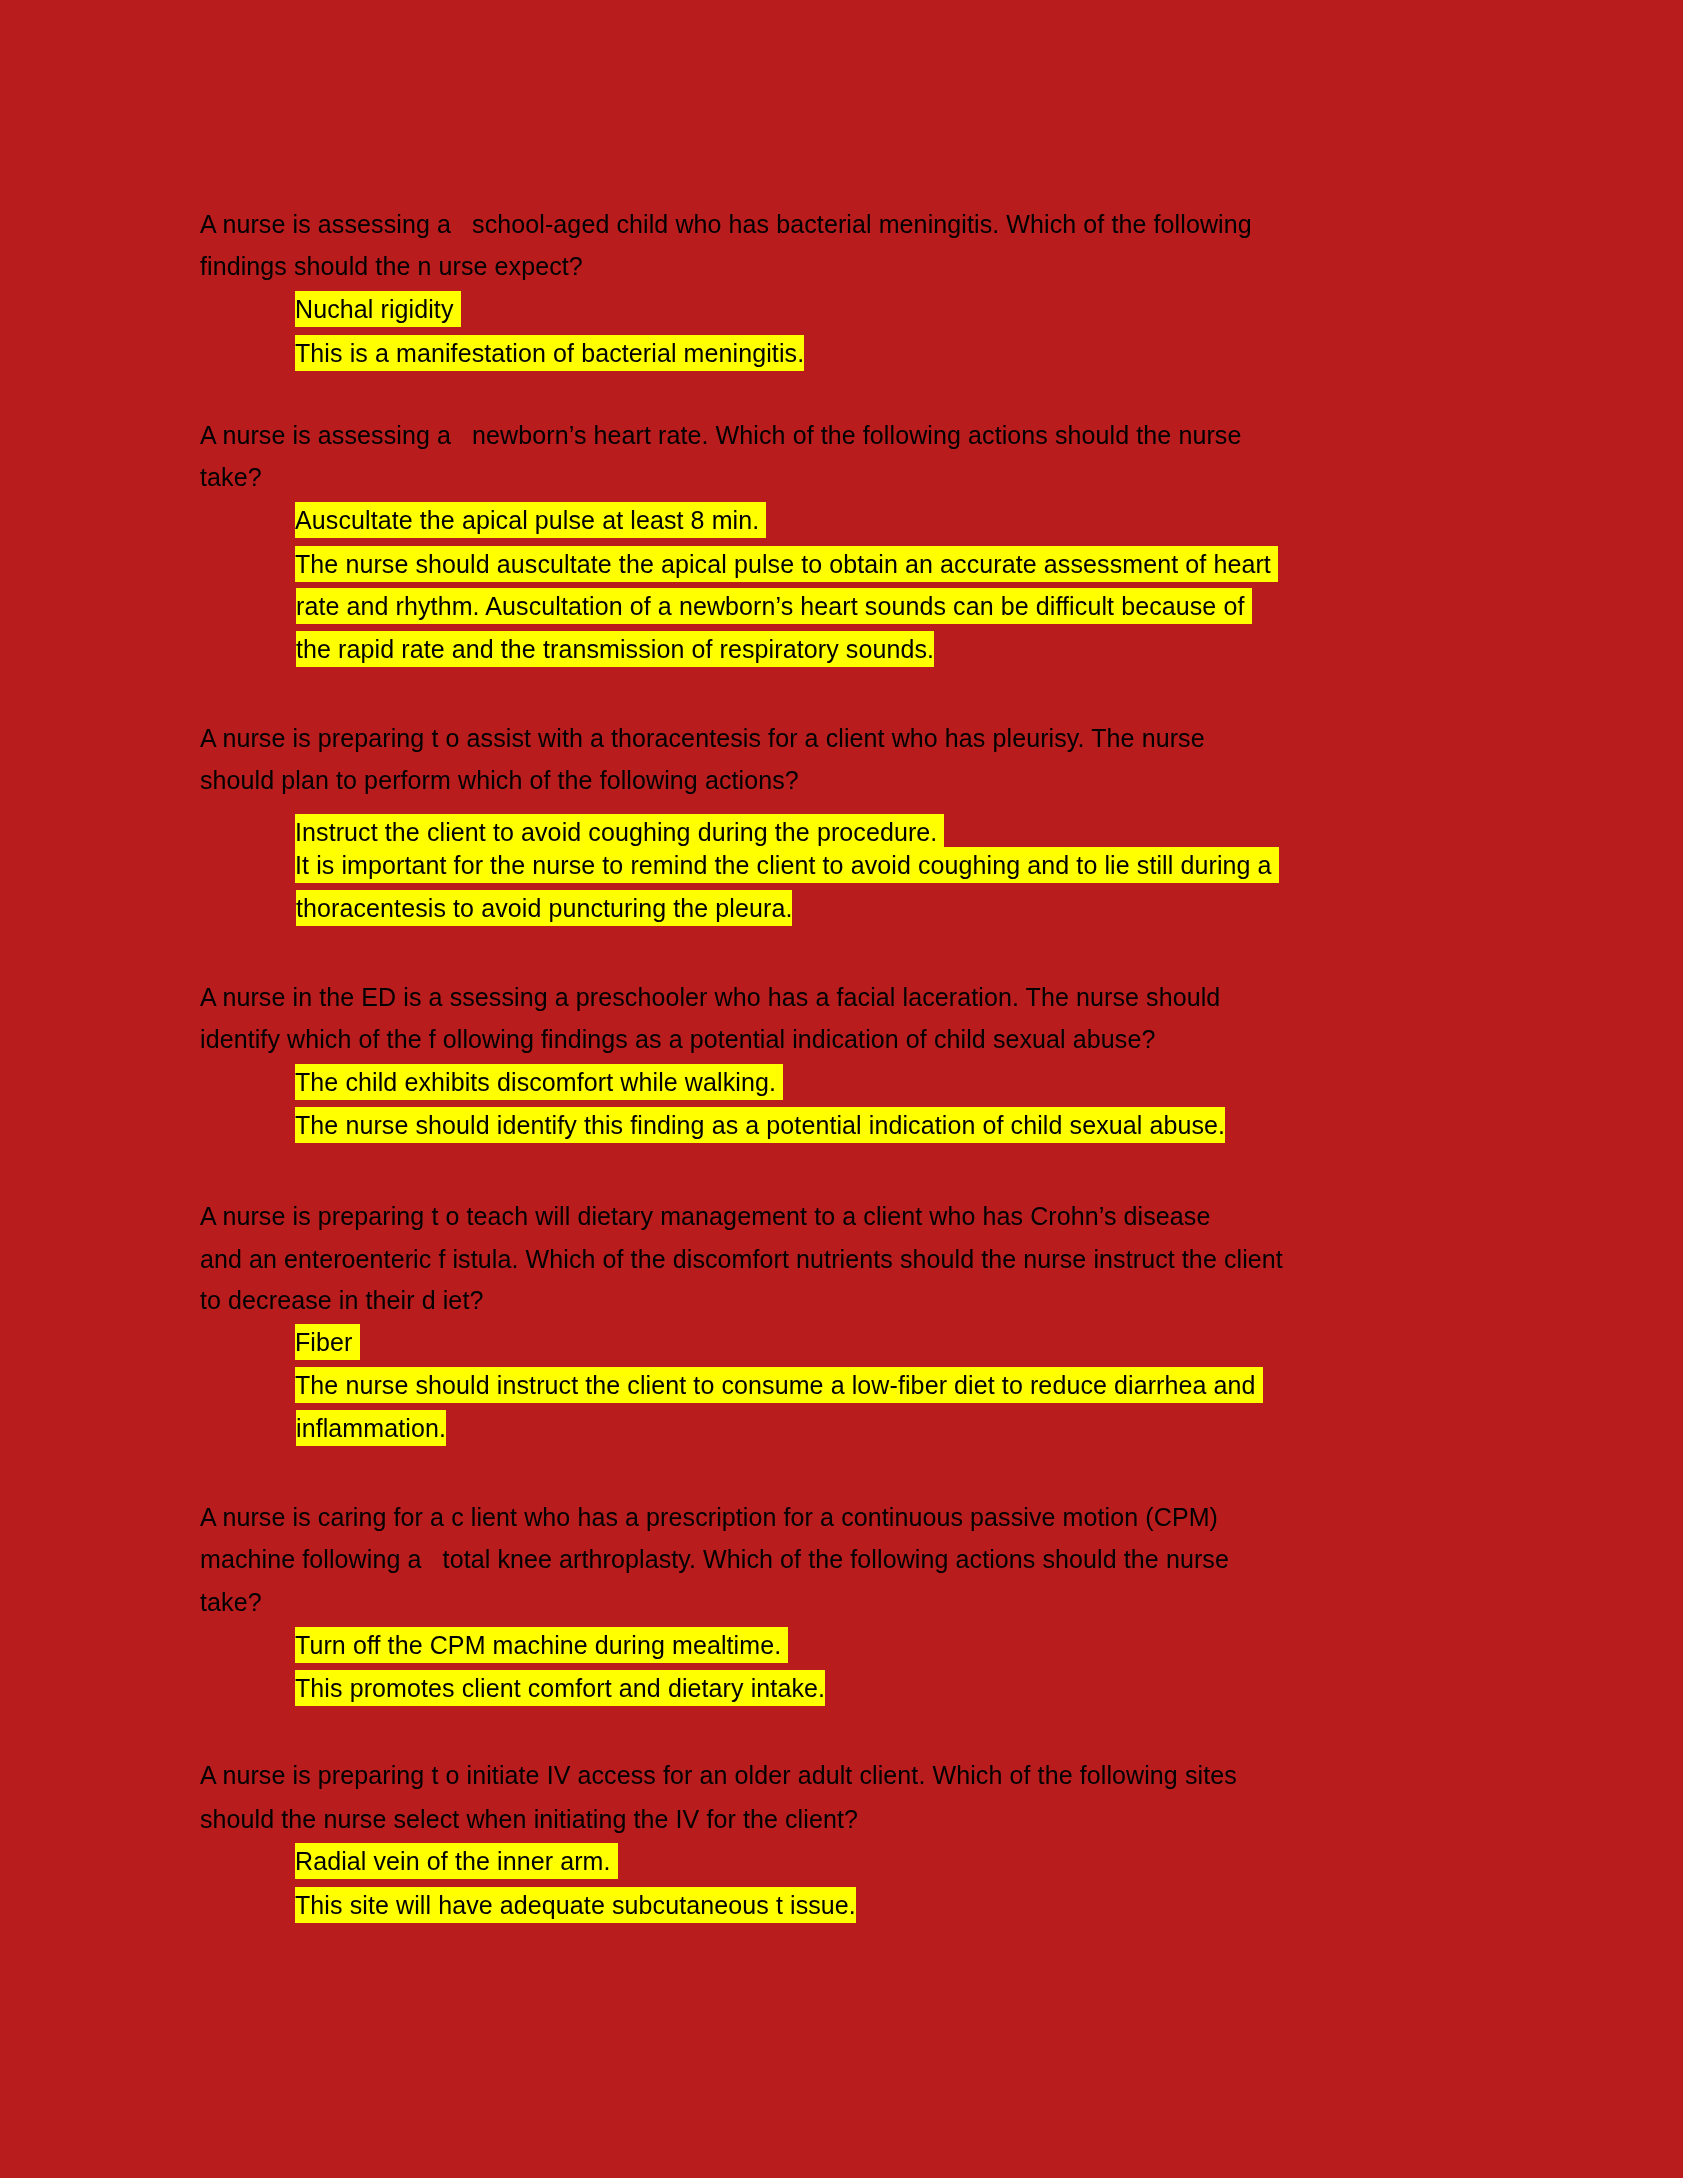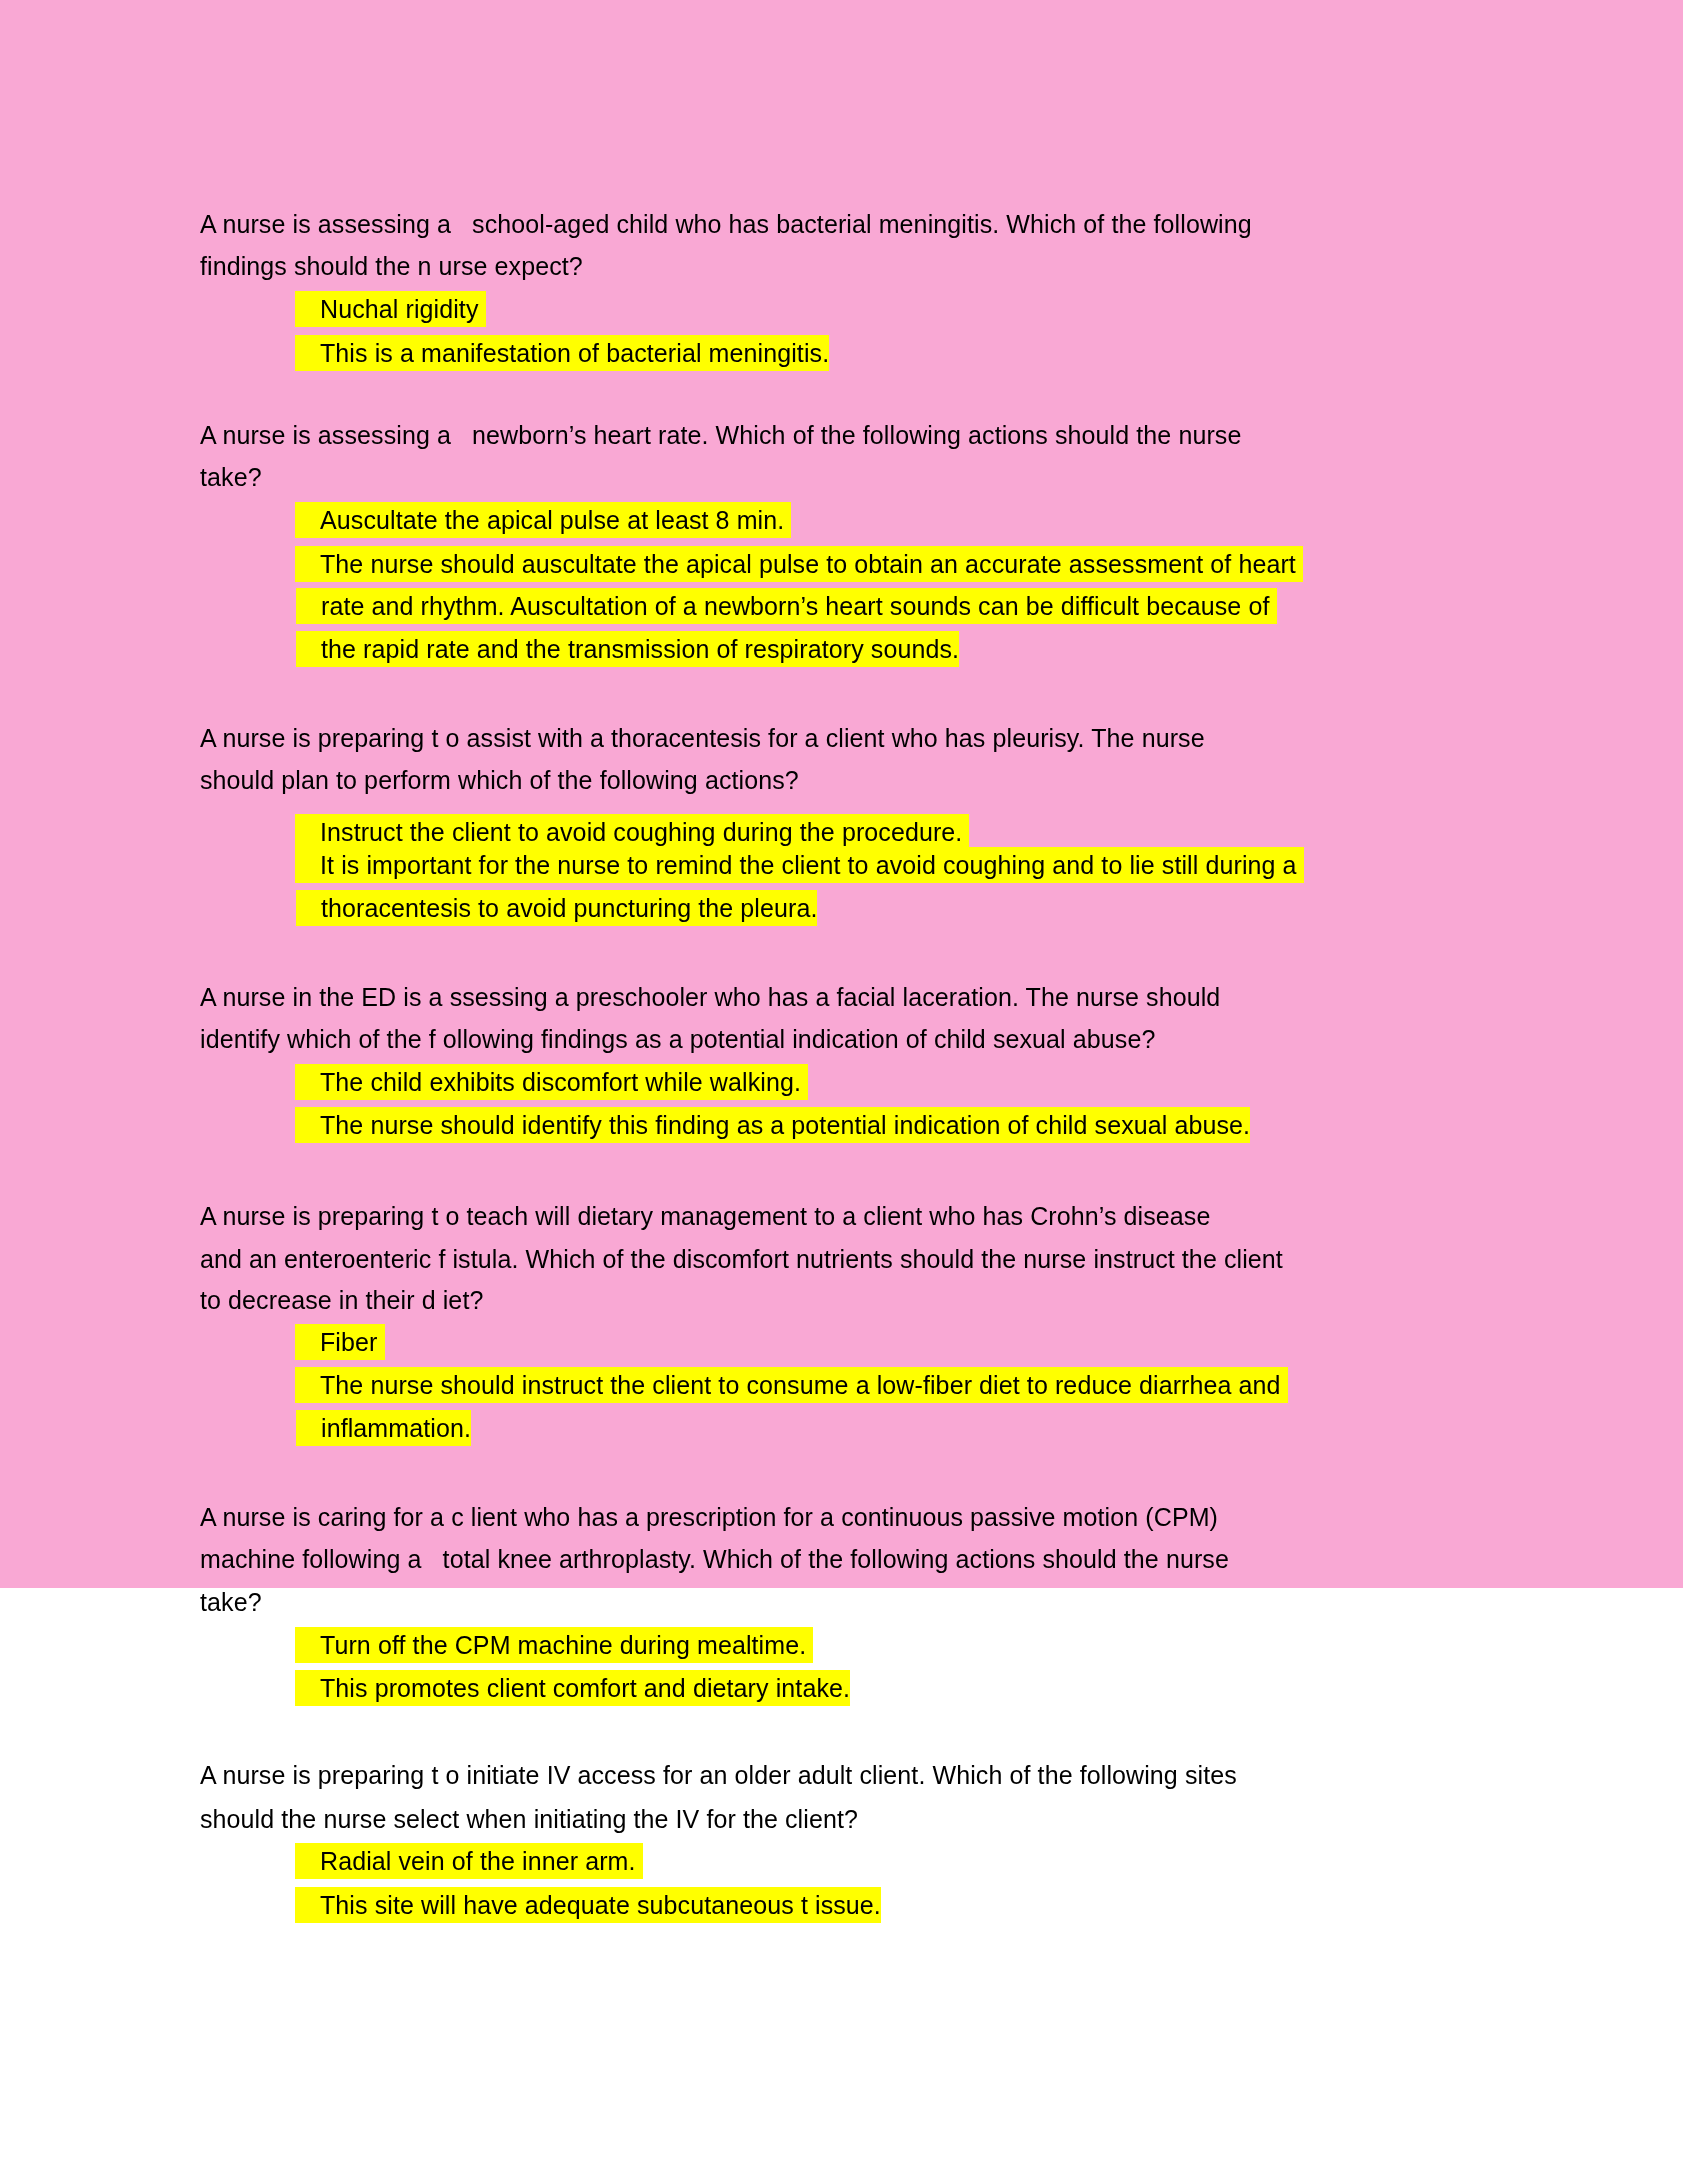--- a/index.html
+++ b/index.html
@@ -12,39 +12,38 @@
     height: 2178px;
     position: relative;
     overflow: hidden;
     font-family: "Liberation Sans", sans-serif;
     color: #000000;
   }
   .page {
     position: absolute;
     left: 0; top: 0;
     width: 1683px;
-    height: 1588px;
-    background: #f9a8d4;
+    height: 2178px;
+    background: #b91c1c;
   }
   .line {
     position: absolute;
     font-size: 25px;
     line-height: 36px;
     height: 36px;
     white-space: pre;
     letter-spacing: 0.1px;
   }
   .q-line { left: 200px; }
   .a-line { left: 295px; }
   .a-line.cont { left: 296px; }
   .hl {
     background: #ffff00;
     display: inline-block;
     height: 36px;
-    padding-left: 25px;
   }
 </style>
 </head>
 <body>
 
 <div class="page">
 
   <div>
     <div class="line q-line" style="top:206px">A nurse is assessing a   school-aged child who has bacterial meningitis. Which of the following</div>
     <div class="line q-line" style="top:248px">findings should the n urse expect?</div>

